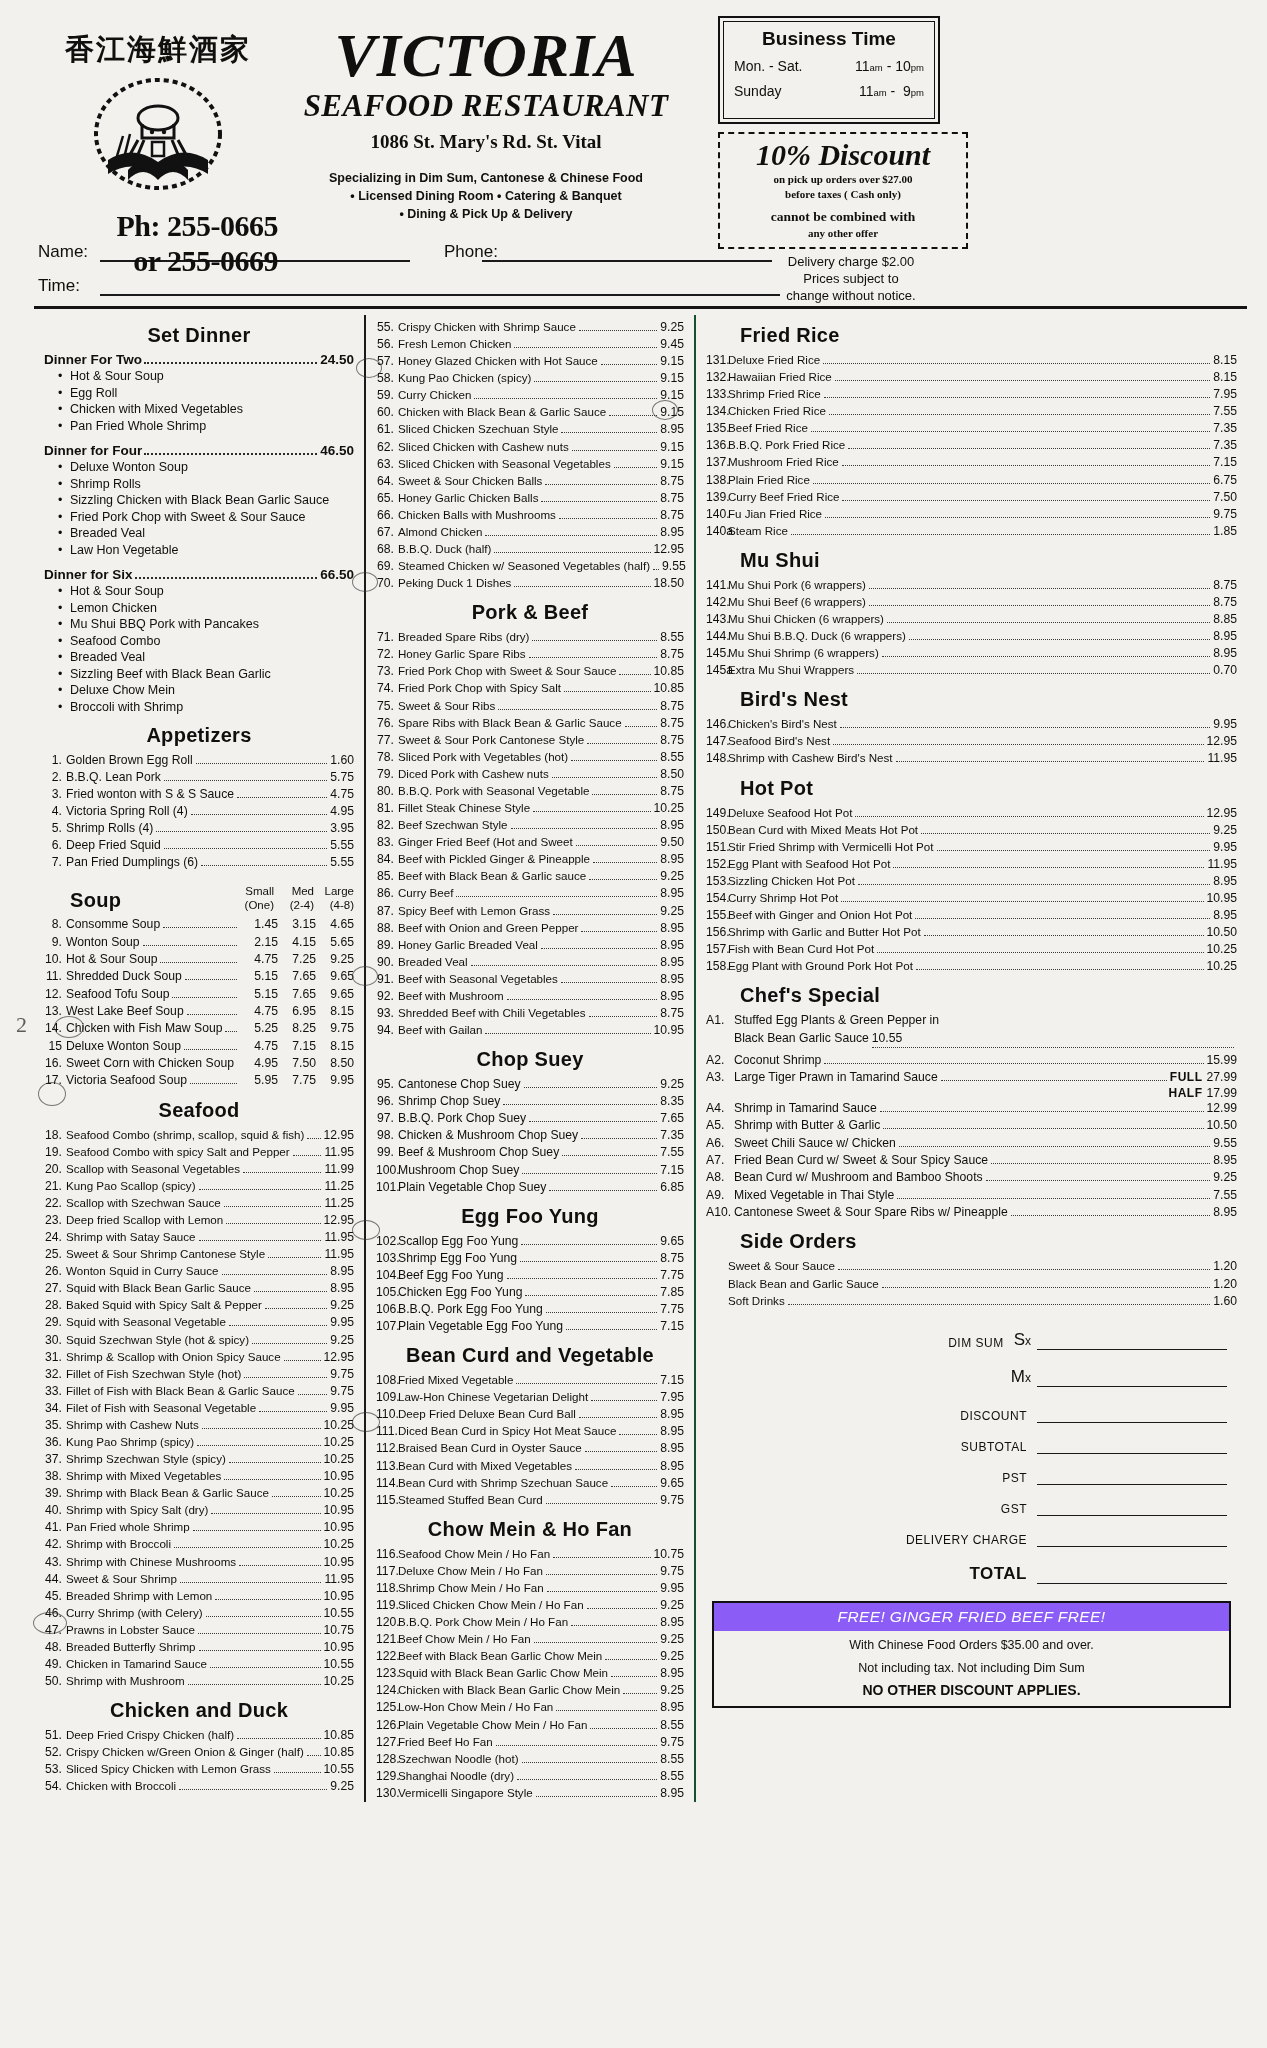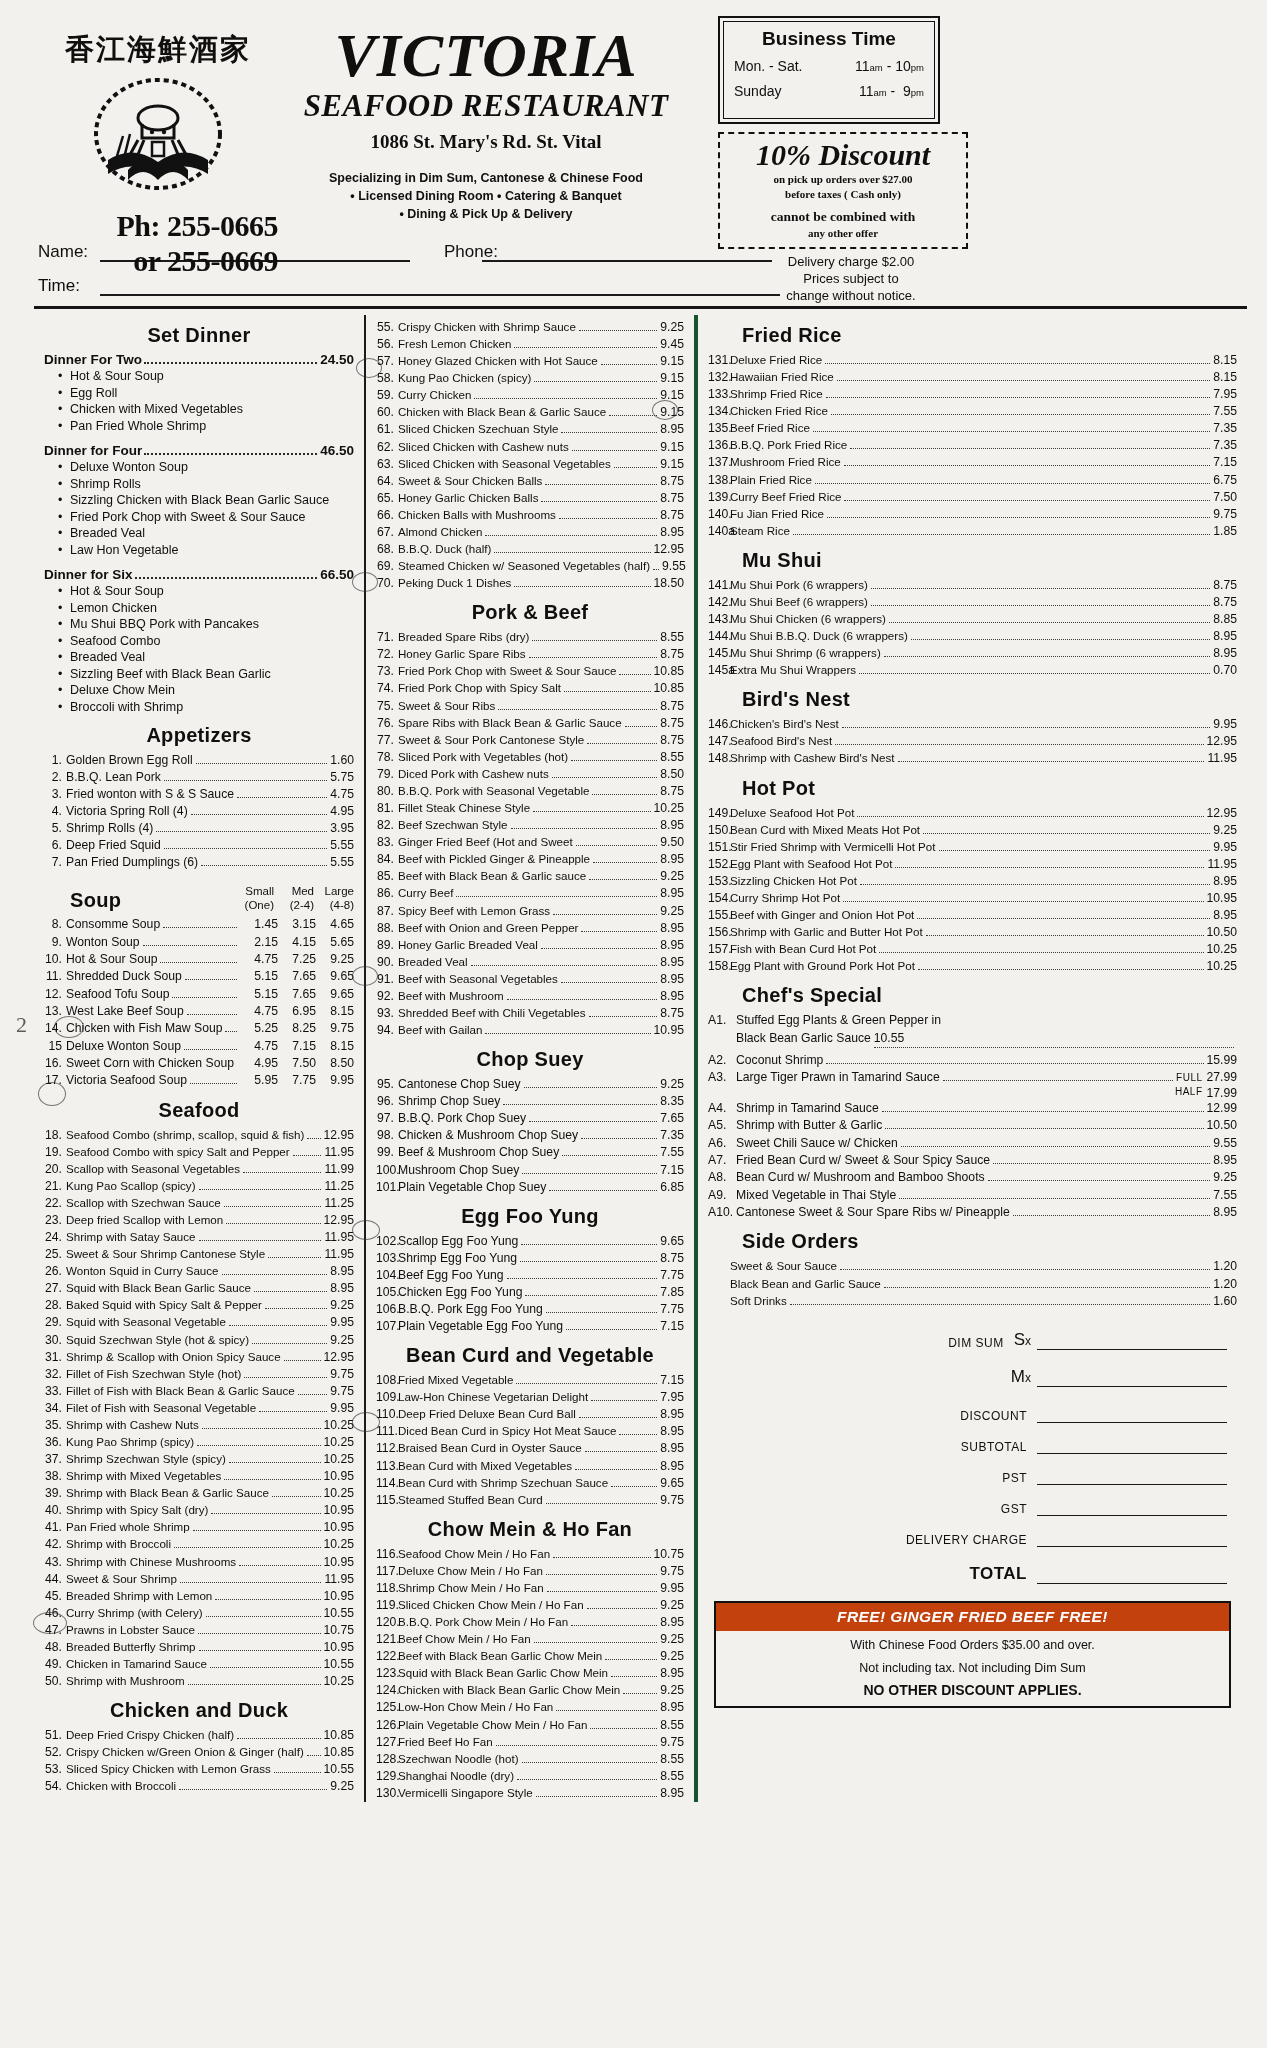--- a/index.html
+++ b/index.html
@@ -45,21 +45,21 @@
   .formrow { display:flex; align-items:flex-end; font-size:17px; margin-top:2px; padding-left:24px; }
   .formrow .lbl { width:62px; }
   .rule { border-bottom:2px solid #1a1a1a; flex:0 0 auto; height:15px; }
   .hr-thick { border-top:3px solid #151515; margin:10px 6px 0 20px; }
 
   
   .cols { display:flex; margin-top:6px; padding:0 6px 0 20px; }
   .col { padding:0 10px; }
   .col1 { width:330px; }
   .col2 { width:330px; border-left:2px solid #1a1a1a; }
-  .col3 { flex:1; border-left:4px solid #14532d; }
+  .col3 { flex:1; border-left:2px solid #14532d; }
 
   .sec-h { font-weight:bold; font-size:20px; text-align:center; margin:9px 0 5px 0; letter-spacing:.3px; }
   .sec-h.left { text-align:left; padding-left:34px; }
 
   .dinner-name { font-weight:bold; font-size:13.5px; display:flex; align-items:baseline; }
   .dinner-name .dots { flex:1; border-bottom:2px dotted #2a2a2a; margin:0 3px 3px 2px; }
   ul.bul { list-style:none; margin:1px 0 9px 0; padding-left:14px; }
   ul.bul li { font-size:12.5px; line-height:1.32; position:relative; padding-left:12px; }
   ul.bul li:before { content:"•"; position:absolute; left:0; }
 
@@ -77,33 +77,33 @@
   .soup-item .num { width:22px; text-align:right; padding-right:4px; }
   .soup-item .nm { white-space:nowrap; }
   .soup-item .dots { flex:1; border-bottom:1.5px dotted #3a3a3a; margin:0 3px 3.5px 3px; }
   .soup-item .p { width:38px; text-align:right; }
   .chef-item { display:flex; align-items:baseline; font-size:12.2px; line-height:1.42; }
   .chef-item .num { width:28px; flex:0 0 auto; }
   .chef-item .body { flex:1; display:flex; align-items:baseline; }
   .chef-item .nm { white-space:nowrap; }
   .chef-item .dots { flex:1; border-bottom:1.5px dotted #3a3a3a; margin:0 3px 3.5px 3px; }
   .chef-sub { display:flex; justify-content:flex-end; font-size:12.2px; }
-  .tagsm { font-size:10px; font-weight:normal; letter-spacing:.5px; margin-right:4px; }
+  .tagsm { font-size:12px; font-weight:bold; letter-spacing:.5px; margin-right:4px; }
 
   
   .order-form { margin-top:20px; padding-right:10px; }
   .of-row { display:flex; align-items:flex-end; justify-content:flex-end; margin-bottom:17px; }
   .of-lbl { font-size:12px; letter-spacing:.5px; margin-right:10px; }
   .of-big { font-size:17px; margin-right:6px; }
   .of-line { width:190px; border-bottom:1.6px solid #1a1a1a; height:3px; }
   .of-row.tot .of-lbl { font-size:17px; font-weight:bold; }
 
   
   .promo { border:2px solid #111; margin:12px 6px 0 6px; text-align:center; padding:0 0 8px 0; }
-  .promo-bar { background:#c2410c; color:#fff; font-weight:bold; font-style:italic; font-size:15.5px; padding:5px 4px; letter-spacing:.4px; }
+  .promo-bar { background:#8b5cf6; color:#fff; font-weight:normal; font-style:italic; font-size:15.5px; padding:5px 4px; letter-spacing:.4px; }
   .promo-l { font-size:12.5px; line-height:1.35; margin-top:6px; }
   .promo-b { font-weight:bold; font-size:14px; margin-top:6px; }
 
   .hand { position:absolute; font-family:"Liberation Serif", serif; color:#2a2a2a; opacity:.75; pointer-events:none; }
   .circ { position:absolute; border:1.6px solid #333; border-radius:50%; opacity:.65; pointer-events:none; }
 </style>
 </head>
 <body>
 
 <div class="page">

